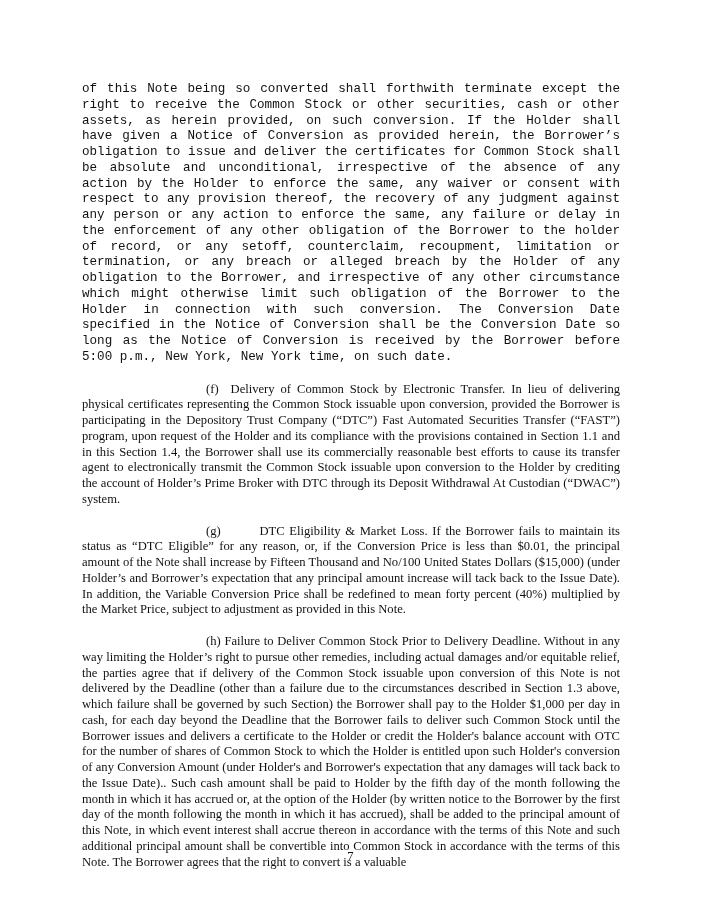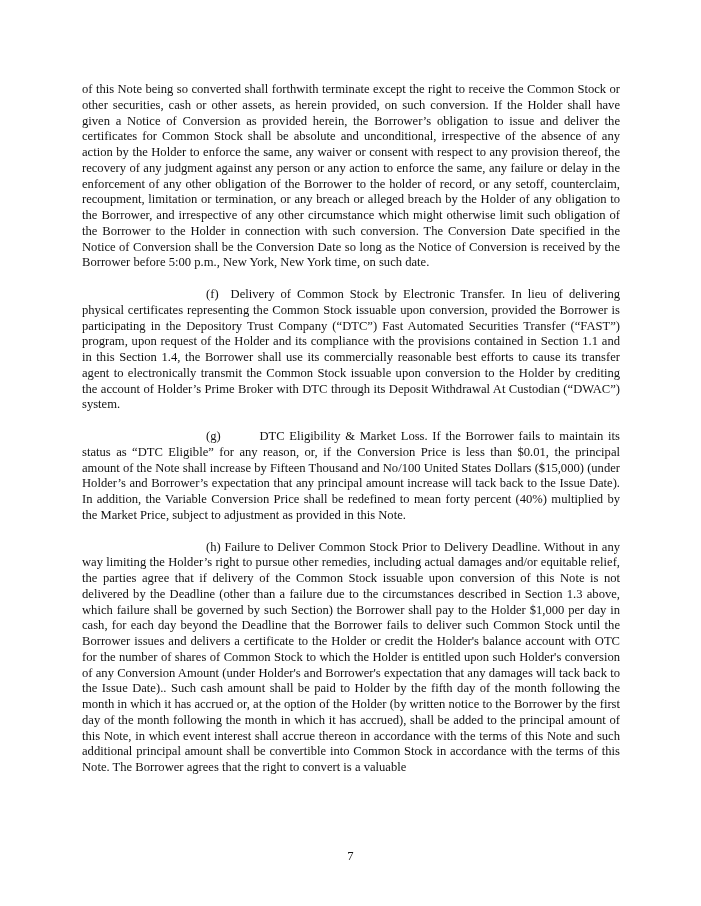--- a/index.html
+++ b/index.html
@@ -15,21 +15,21 @@
   .para { margin: 0 0 16px 0; text-align: justify; text-align-last: auto; }
   .para.last { margin-bottom: 4px; }
   .lead-indent { display: inline-block; width: 124px; }
   .label { display: inline; }
   .label-wide { display: inline-block; width: 30px; }
   .heading { text-underline-offset: 1px; }
   .page-number {
     position: absolute; left: 0; width: 701px; top: 849px;
     text-align: center; font-size: 12.6px;
   }
-  .p1 { text-align: justify; }
+  .p1 { text-align: justify; font-family: Liberation Mono, monospace; }
 </style>
 </head>
 <body>
 
 <div class="page">
   <p class="para p1">of this Note being so converted shall forthwith terminate except the right to receive the Common Stock or other securities, cash or other assets, as herein provided, on such conversion.  If the Holder shall have given a Notice of Conversion as provided herein, the Borrower’s obligation to issue and deliver the certificates for Common Stock shall be absolute and unconditional, irrespective of the absence of any action by the Holder to enforce the same, any waiver or consent with respect to any provision thereof, the recovery of any judgment against any person or any action to enforce the same, any failure or delay in the enforcement of any other obligation of the Borrower to the holder of record, or any setoff, counterclaim, recoupment, limitation or termination, or any breach or alleged breach by the Holder of any obligation to the Borrower, and irrespective of any other circumstance which might otherwise limit such obligation of the Borrower to the Holder in connection with such conversion.  The Conversion Date specified in the Notice of Conversion shall be the Conversion Date so long as the Notice of Conversion is received by the Borrower before 5:00 p.m., New York, New York time, on such date.</p>
 
   <p class="para"><span class="lead-indent"></span><span class="label">(f)</span>&nbsp; <span class="heading">Delivery of Common Stock by Electronic Transfer</span><span>.  In lieu of delivering physical certificates representing the Common Stock issuable upon conversion, provided the Borrower is participating in the Depository Trust Company (“DTC”) Fast Automated Securities Transfer (“FAST”) program, upon request of the Holder and its compliance with the provisions contained in Section 1.1 and in this Section 1.4, the Borrower shall use its commercially reasonable best efforts to cause its transfer agent to electronically transmit the Common Stock issuable upon conversion to the Holder by crediting the account of Holder’s Prime Broker with DTC through its Deposit Withdrawal At Custodian (“DWAC”) system.</span></p>
 
   <p class="para"><span class="lead-indent"></span><span class="label-wide">(g)</span>&nbsp;&nbsp;&nbsp;&nbsp; <span class="heading">DTC Eligibility &amp; Market Loss</span><span>. If the Borrower fails to maintain its status as “DTC Eligible” for any reason, or, if the Conversion Price is less than $0.01, the principal amount of the Note shall increase by Fifteen Thousand and No/100 United States Dollars ($15,000) (under Holder’s and Borrower’s expectation that any principal amount increase will tack back to the Issue Date).  In addition, the Variable Conversion Price shall be redefined to mean forty percent (40%) multiplied by the Market Price, subject to adjustment as provided in this Note.</span></p>

